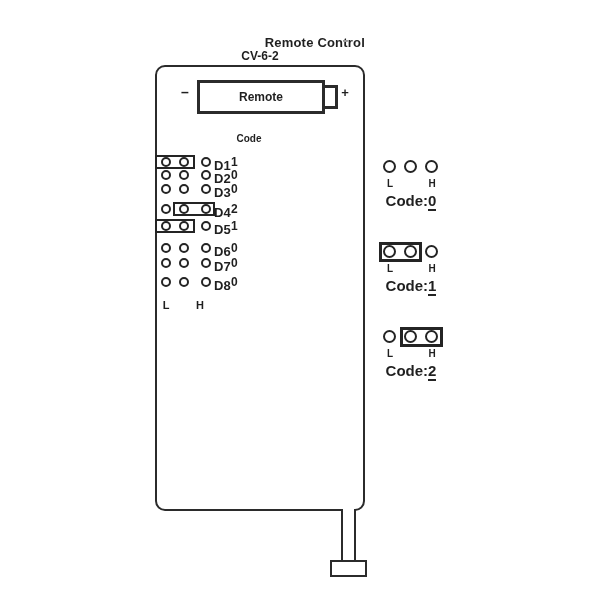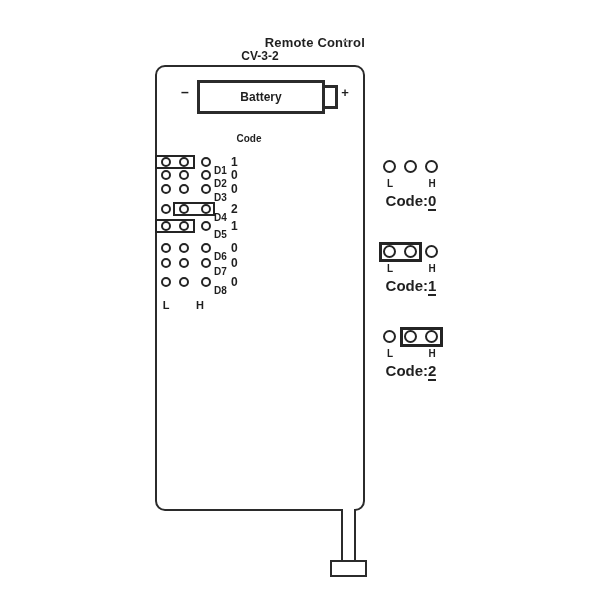--- a/index.html
+++ b/index.html
@@ -32,21 +32,21 @@
     font-size:10px;font-weight:bold;}
   
   .pin-row{position:absolute;left:0;width:100px;height:14px;}
   .pc{position:absolute;top:2px;width:10px;height:10px;border:2px solid #242424;
     border-radius:50%;background:#fff;box-sizing:border-box;}
   .c1{left:4px;} .c2{left:22px;} .c3{left:44px;}
   .jumper{position:absolute;top:0;height:14px;border:2px solid #242424;
     box-sizing:border-box;background:#fff;}
   .j-lm{left:-2px;width:40px;}
   .j-mh{left:16px;width:42px;}
-  .dlabel{position:absolute;left:57px;top:10px;font-size:10px;font-weight:bold;}
+  .dlabel{position:absolute;left:57px;top:3px;font-size:13px;font-weight:bold;}
   .dvalue{position:absolute;left:74px;top:0px;font-size:12px;font-weight:bold;}
   .r1{top:88px;} .r2{top:101px;text-decoration:underline;} .r3{top:115px;} .r4{top:135px;text-align:right;}
   .r5{top:152px;} .r6{top:174px;} .r7{top:189px;padding-left:20px;} .r8{top:208px;}
   .grid-l{position:absolute;left:2px;top:232px;width:14px;text-align:center;
     font-size:11px;font-weight:bold;}
   .grid-h{position:absolute;left:36px;top:232px;width:14px;text-align:center;
     font-size:11px;font-weight:bold;}
   
   .antenna-stem{position:absolute;left:341px;top:509px;width:15px;height:54px;
     border:2px solid #2b2b2b;border-top:none;box-sizing:border-box;background:#fff;}
@@ -70,28 +70,28 @@
   .cb-label{position:absolute;left:0;top:35px;width:70px;text-align:center;
     font-size:15px;font-weight:bold;}
   .cb-digit{border-bottom:2px solid #242424;padding-bottom:0px;}
 </style>
 </head>
 <body>
 
 <div class="canvas">
 
   <div class="title">Remote Control</div>
-  <div class="subtitle">CV-3-2</div>
+  <div class="subtitle">CV-6-2</div>
   <div class="artifact"></div>
 
   <div class="remote-body">
 
     <span class="minus">–</span>
     <div class="battery">
-      <span class="battery-label">Battery</span>
+      <span class="battery-label">Remote</span>
     </div>
     <div class="battery-terminal"></div>
     <span class="plus">+</span>
 
     <div class="code-heading">Code</div>
 
     <div class="pin-row r1">
       <div class="jumper j-lm"></div>
       <span class="pc c1"></span>
       <span class="pc c2"></span>

